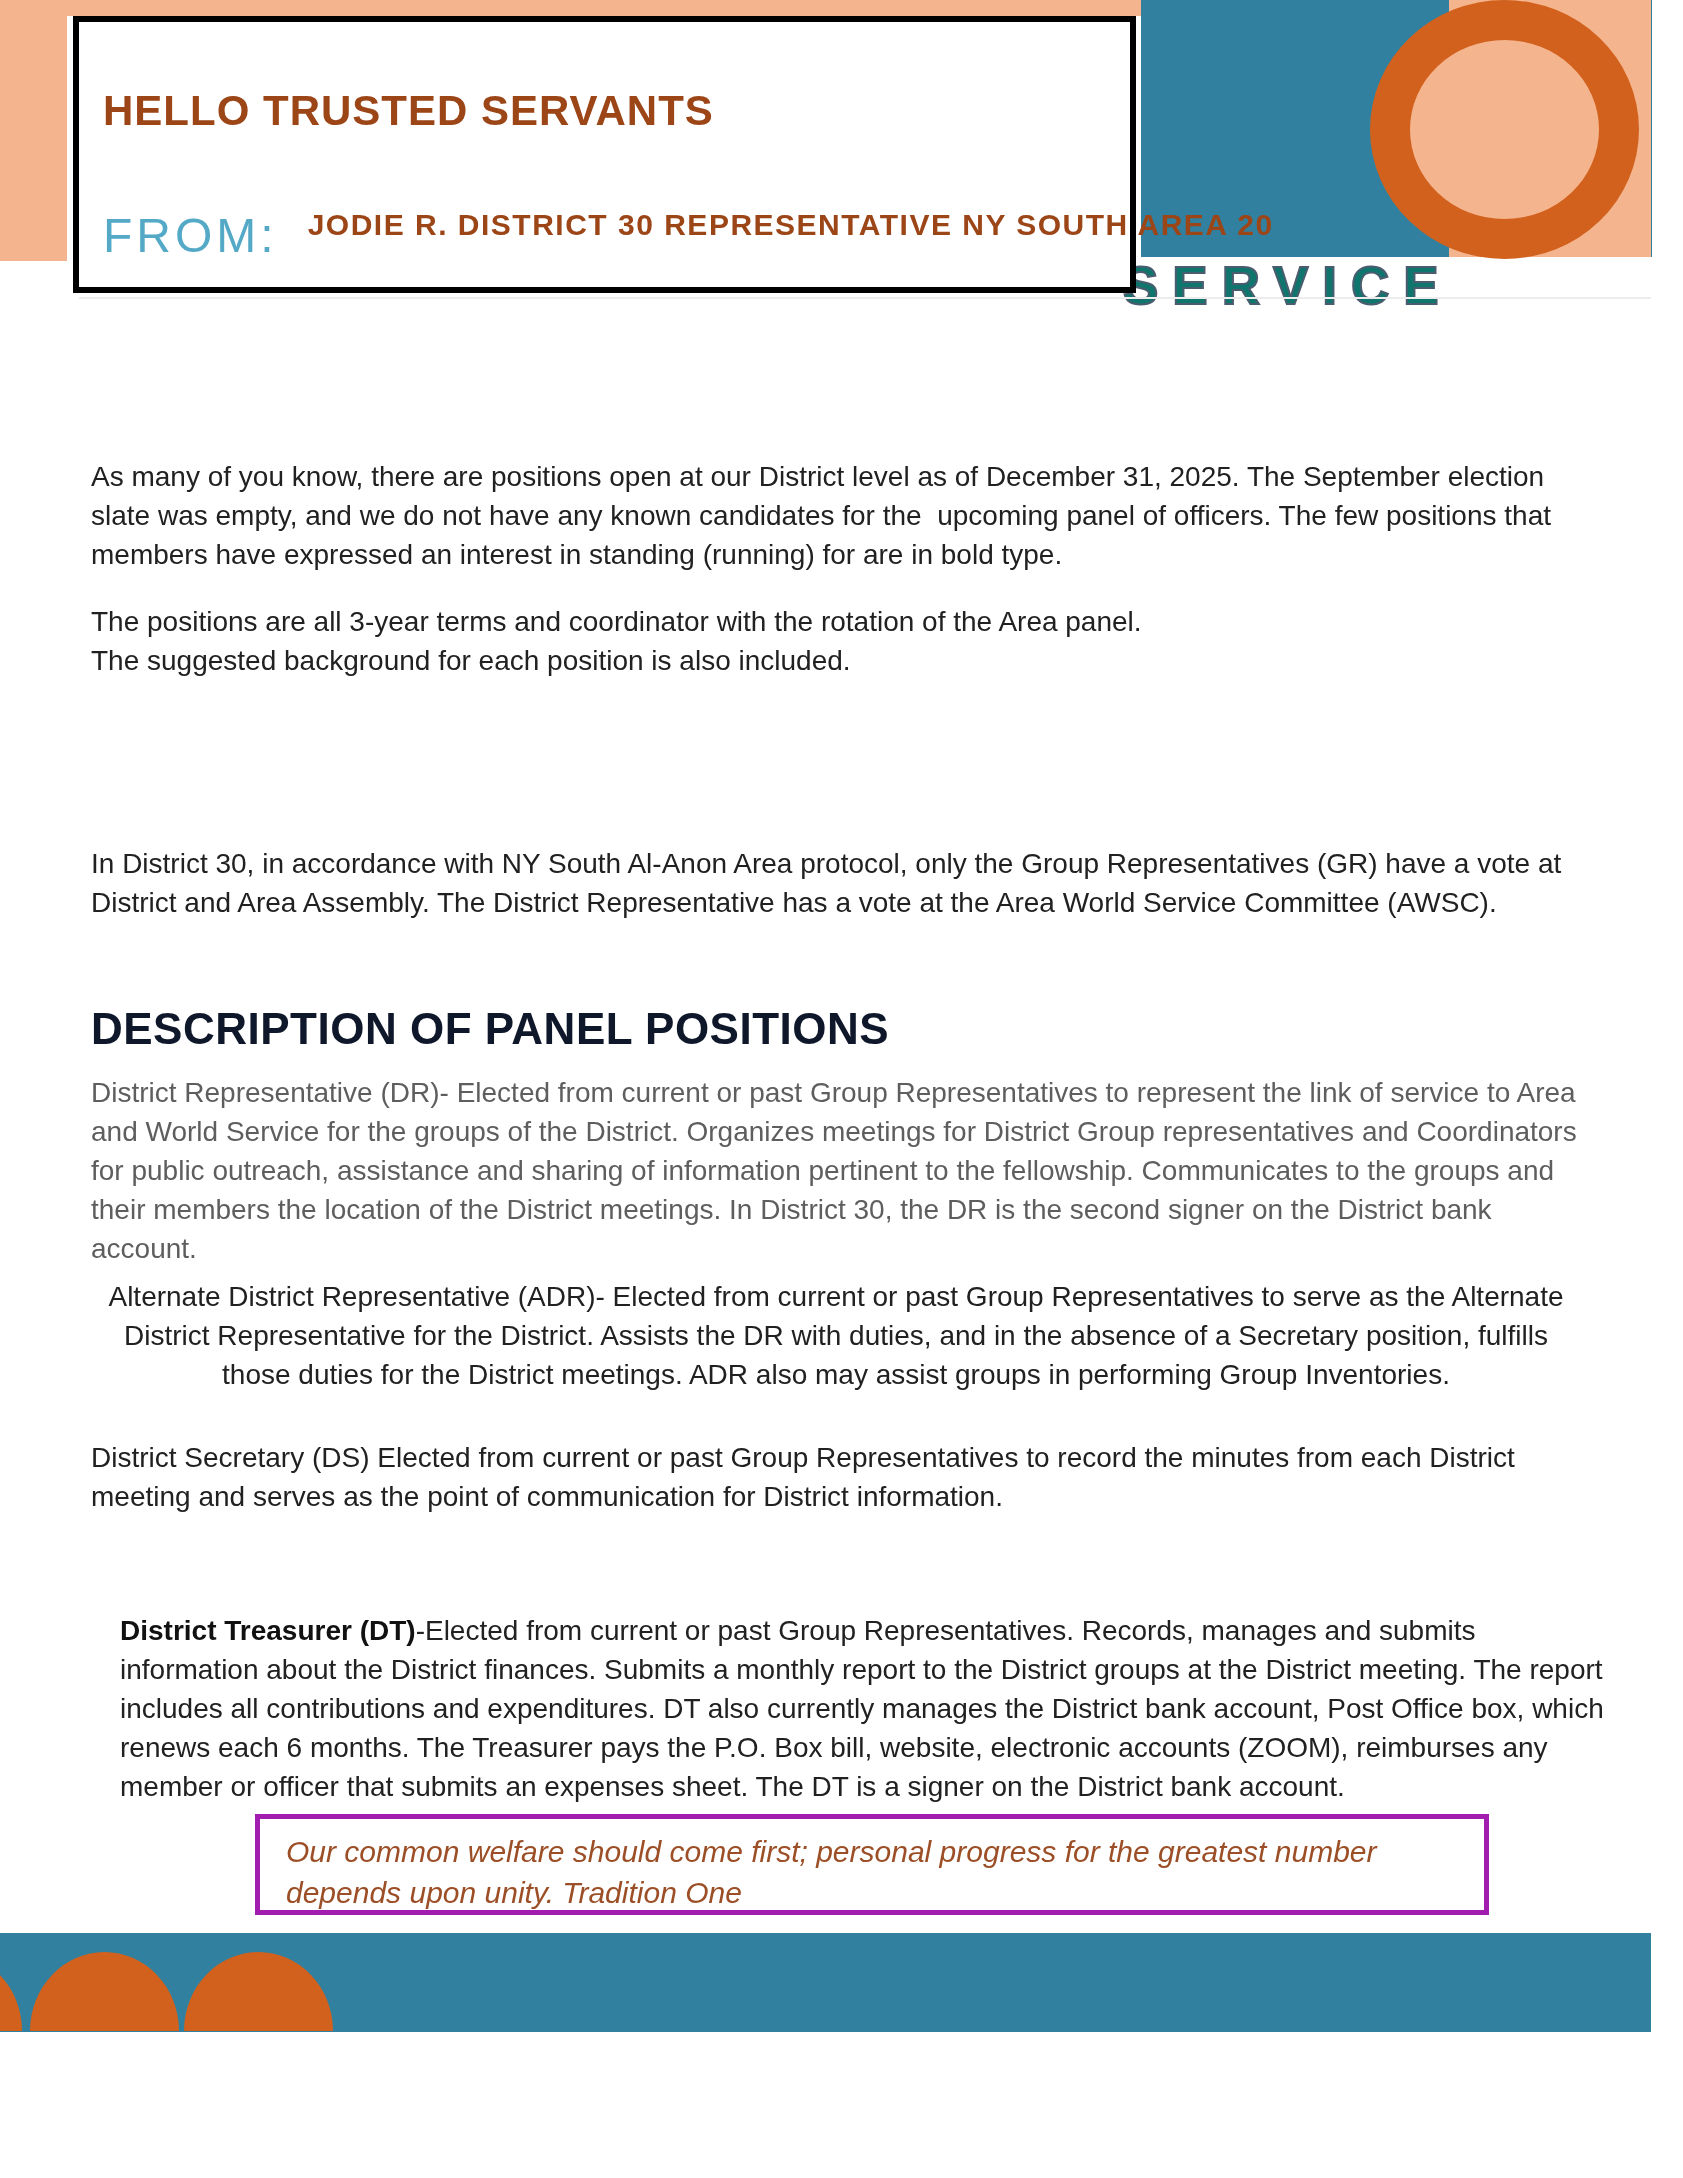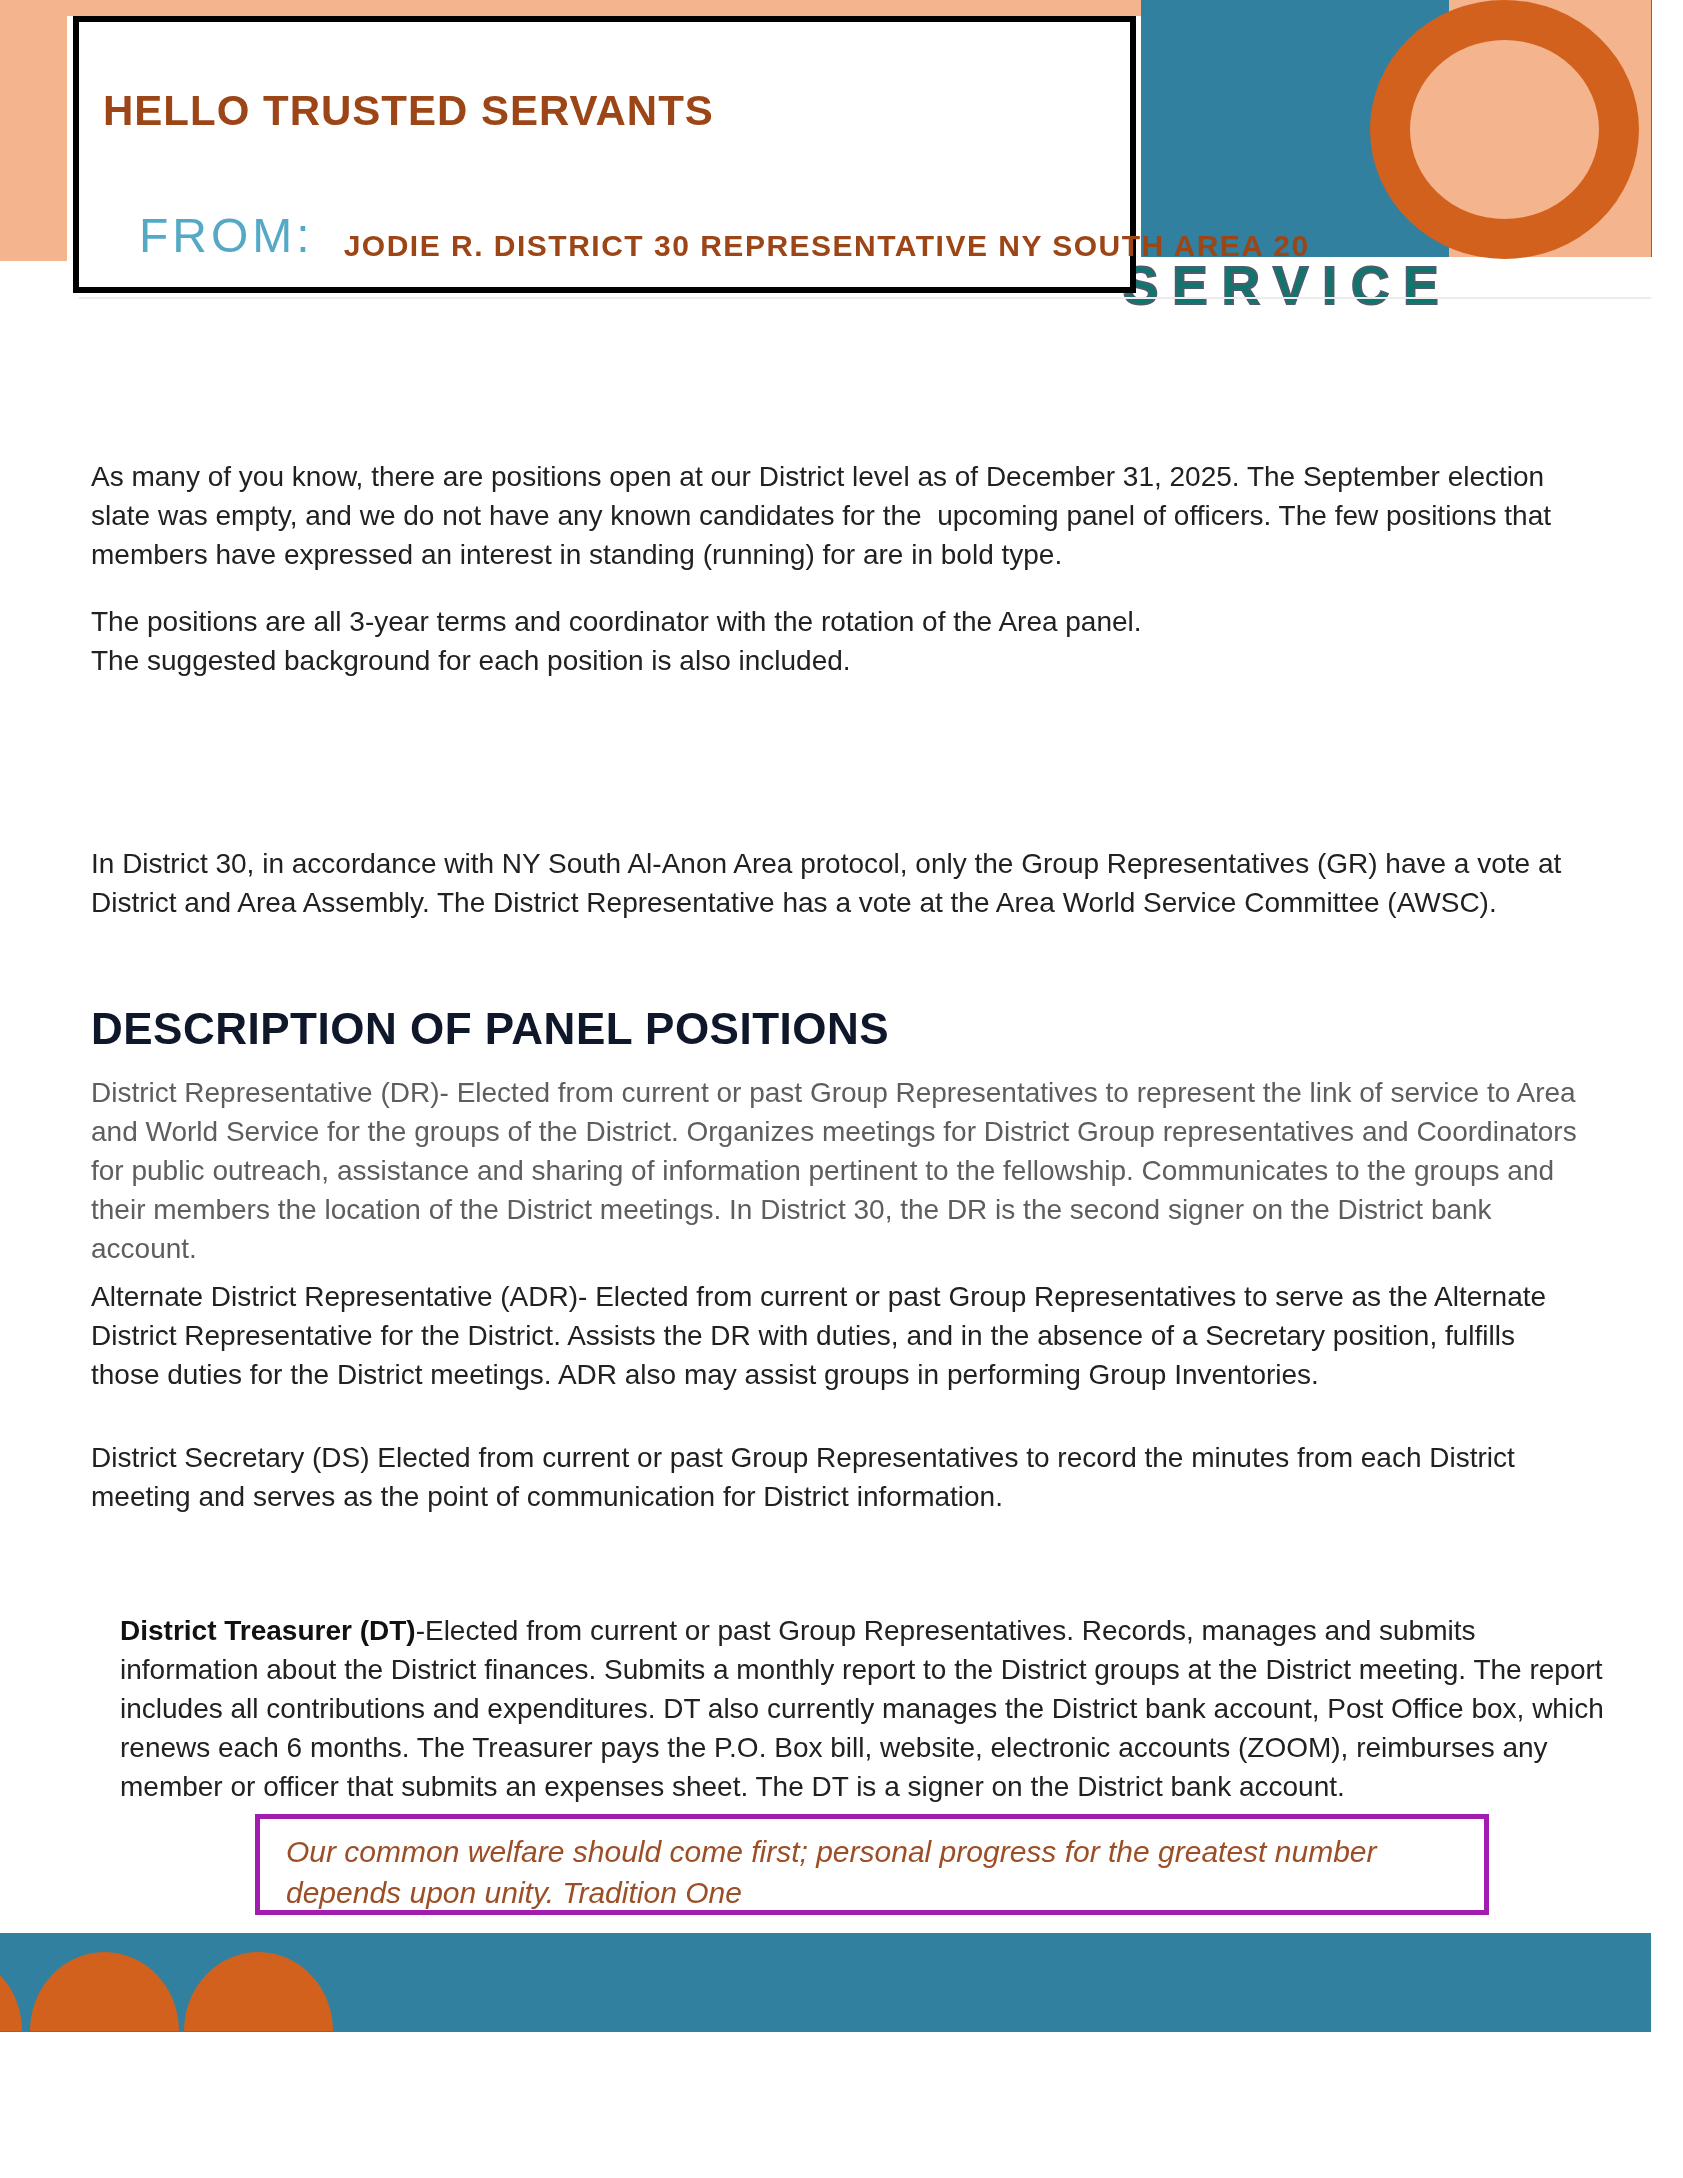--- a/index.html
+++ b/index.html
@@ -24,40 +24,40 @@
   
   .header-box{
     position:absolute;left:73px;top:16px;width:1063px;height:277px;box-sizing:border-box;
     background:#ffffff;border:6px solid #000000;
   }
   .header-title{
     position:absolute;left:24px;top:65px;
     font-size:42px;font-weight:bold;color:#9c4517;letter-spacing:1px;white-space:nowrap;
   }
   .from-row{
-    position:absolute;left:24px;top:186px;display:flex;align-items:flex-end;white-space:nowrap;margin-left:36px;
+    position:absolute;left:24px;top:186px;display:flex;align-items:flex-start;white-space:nowrap;
   }
   .from-label{font-size:48px;font-weight:400;color:#54a9c7;letter-spacing:4px;}
   .from-name{margin-left:30px;font-size:30px;font-weight:bold;color:#9c4517;letter-spacing:1.5px;}
   .header-underline{position:absolute;left:79px;top:297px;width:1572px;height:2px;background:#ececec;}
   
   .bodypar{
     position:absolute;left:91px;width:1490px;margin:0;
     font-size:28px;line-height:39px;color:#212121;white-space:pre-wrap;
   }
   .p1{top:457px;}
   .p2{top:602px;}
   .p3{top:705px;}
   .p4{top:844px;}
   .section-heading{
     position:absolute;left:91px;top:1004px;margin:0;
     font-size:44px;font-weight:bold;color:#0f172a;letter-spacing:0.5px;white-space:nowrap;
   }
   .dr{top:1073px;color:#5e5e5e;}
-  .adr{top:1277px;}
+  .adr{top:1277px;text-align:center;}
   .ds{top:1438px;}
   .dt{top:1611px;margin-left:29px;}
   .dt-bold{font-weight:bold;color:#111111;}
   
   .quote-box{
     position:absolute;left:255px;top:1814px;width:1234px;height:101px;box-sizing:border-box;
     background:#ffffff;border:5px solid #a21caf;
   }
   .quote-text{
     position:absolute;left:26px;top:12px;width:1148px;margin:0;

